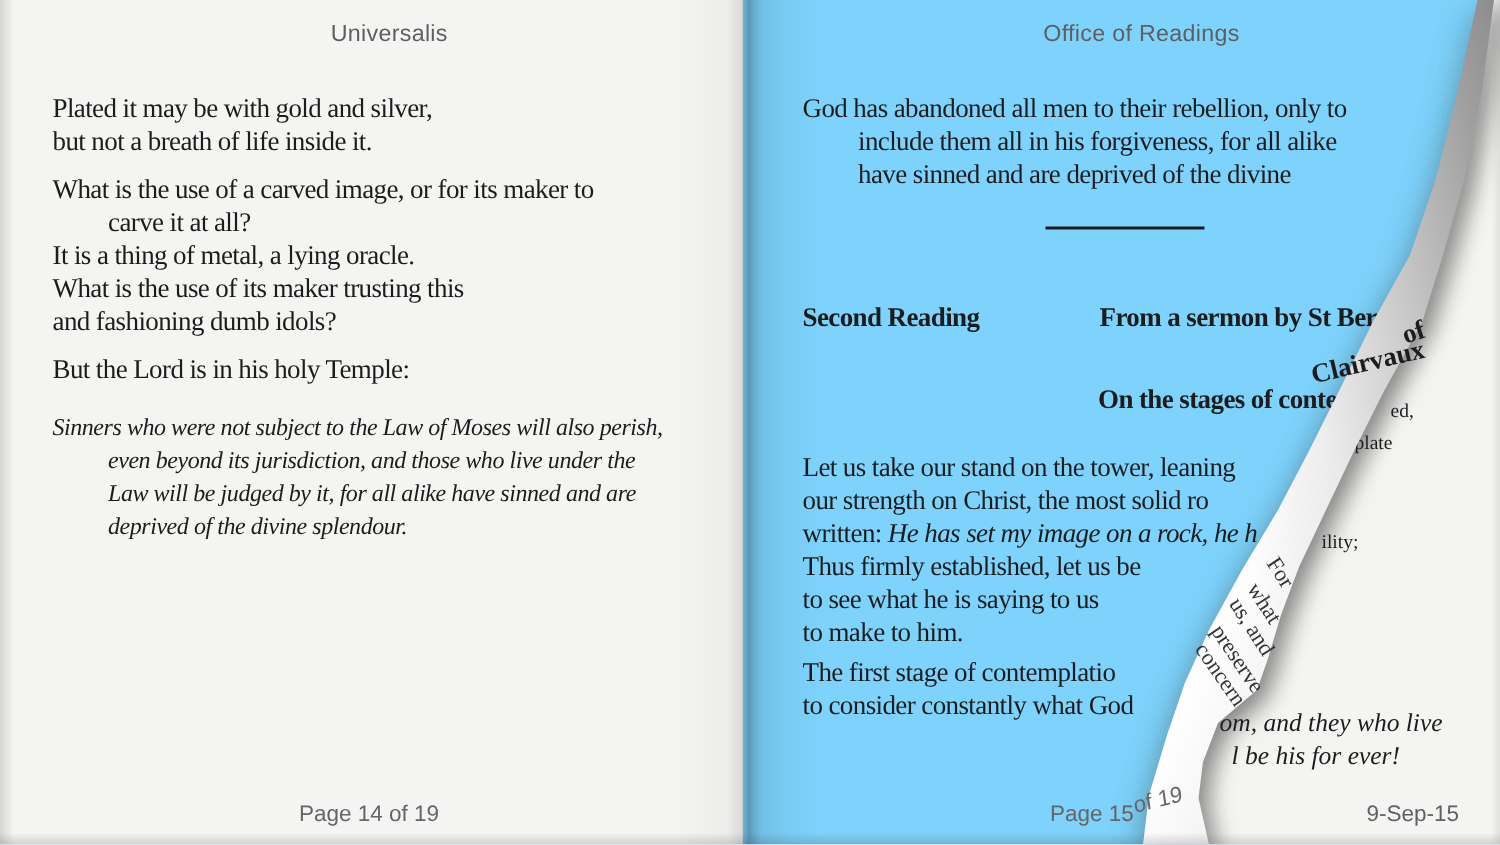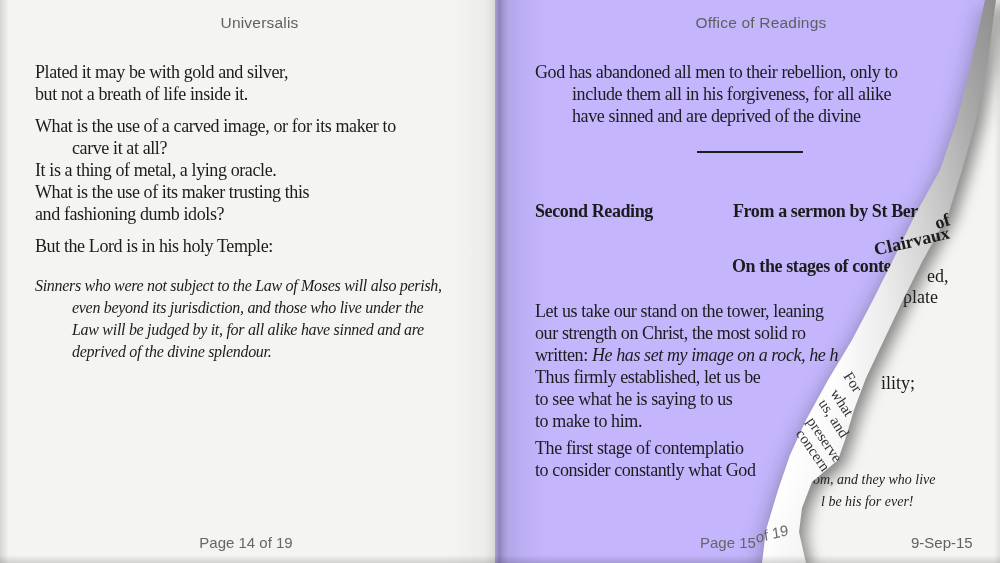--- a/index.html
+++ b/index.html
@@ -2,33 +2,33 @@
 <html><head>
 <meta charset="utf-8">
 <style>
   html,body{margin:0;padding:0;background:#e9e9e7;}
   .screen{position:relative;width:1000px;height:563px;overflow:hidden;
     background:#f4f4f2;font-family:"Liberation Serif",serif;color:#1c1c1c;}
   .layer{position:absolute;inset:0;}
 
   
   .revealed{z-index:1;background:#f4f4f2;}
-  .rfrag{position:absolute;font-size:18px;white-space:nowrap;}
-  .rfrag.it{font-style:italic;font-size:14px;}
+  .rfrag{position:absolute;font-size:13px;white-space:nowrap;}
+  .rfrag.it{font-style:italic;font-size:17px;}
   .frag-ed{left:927px;top:266px;}
   .frag-plate{left:903px;top:287px;}
-  .frag-ility{left:881px;top:353px;margin-top:20px;}
+  .frag-ility{left:881px;top:353px;}
   .frag-it1{left:813px;top:472px;}
   .frag-it2{left:821px;top:494px;}
   .date{position:absolute;left:911px;top:534px;font-family:"Liberation Sans",sans-serif;
     font-size:15px;color:#616163;}
 
   
   .flat-right{position:absolute;left:495px;top:0;width:505px;height:563px;z-index:2;
-    background:#c4b5fd;
+    background:#7dd3fc;
     clip-path:polygon(0px 0px,497px 0px,484px 60px,469px 120px,452px 170px,427px 215px,
       405px 260px,385px 300px,364px 340px,340px 380px,318px 420px,302px 455px,
       290px 490px,278px 530px,274px 563px,0px 563px);}
   
   .page-left{position:absolute;left:0;top:0;width:492px;height:563px;z-index:3;
     background:#f4f4f2;overflow:hidden;}
 
   .pg-header{position:absolute;top:14px;left:0;right:0;text-align:center;
     font-family:"Liberation Sans",sans-serif;font-size:15.5px;color:#5f5f61;letter-spacing:.2px;margin-left:27px;}
   .pg-footer{position:absolute;top:534px;left:0;right:0;text-align:center;

